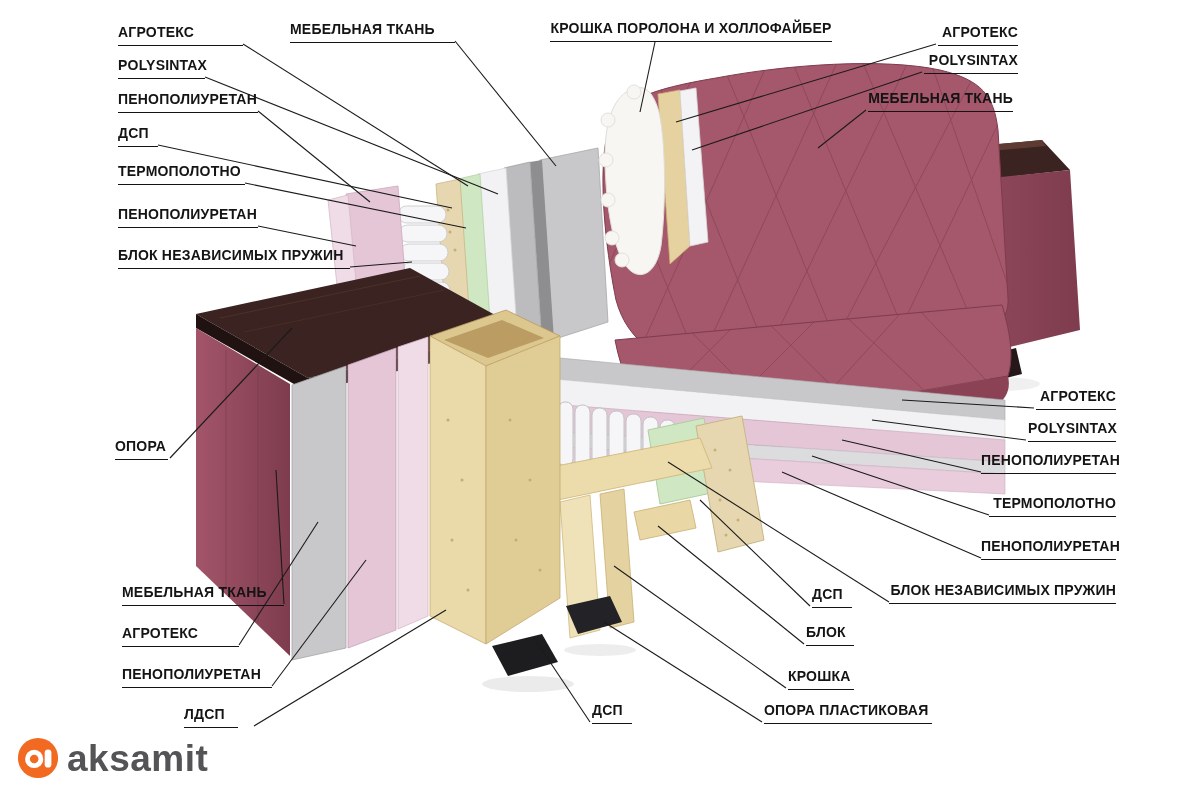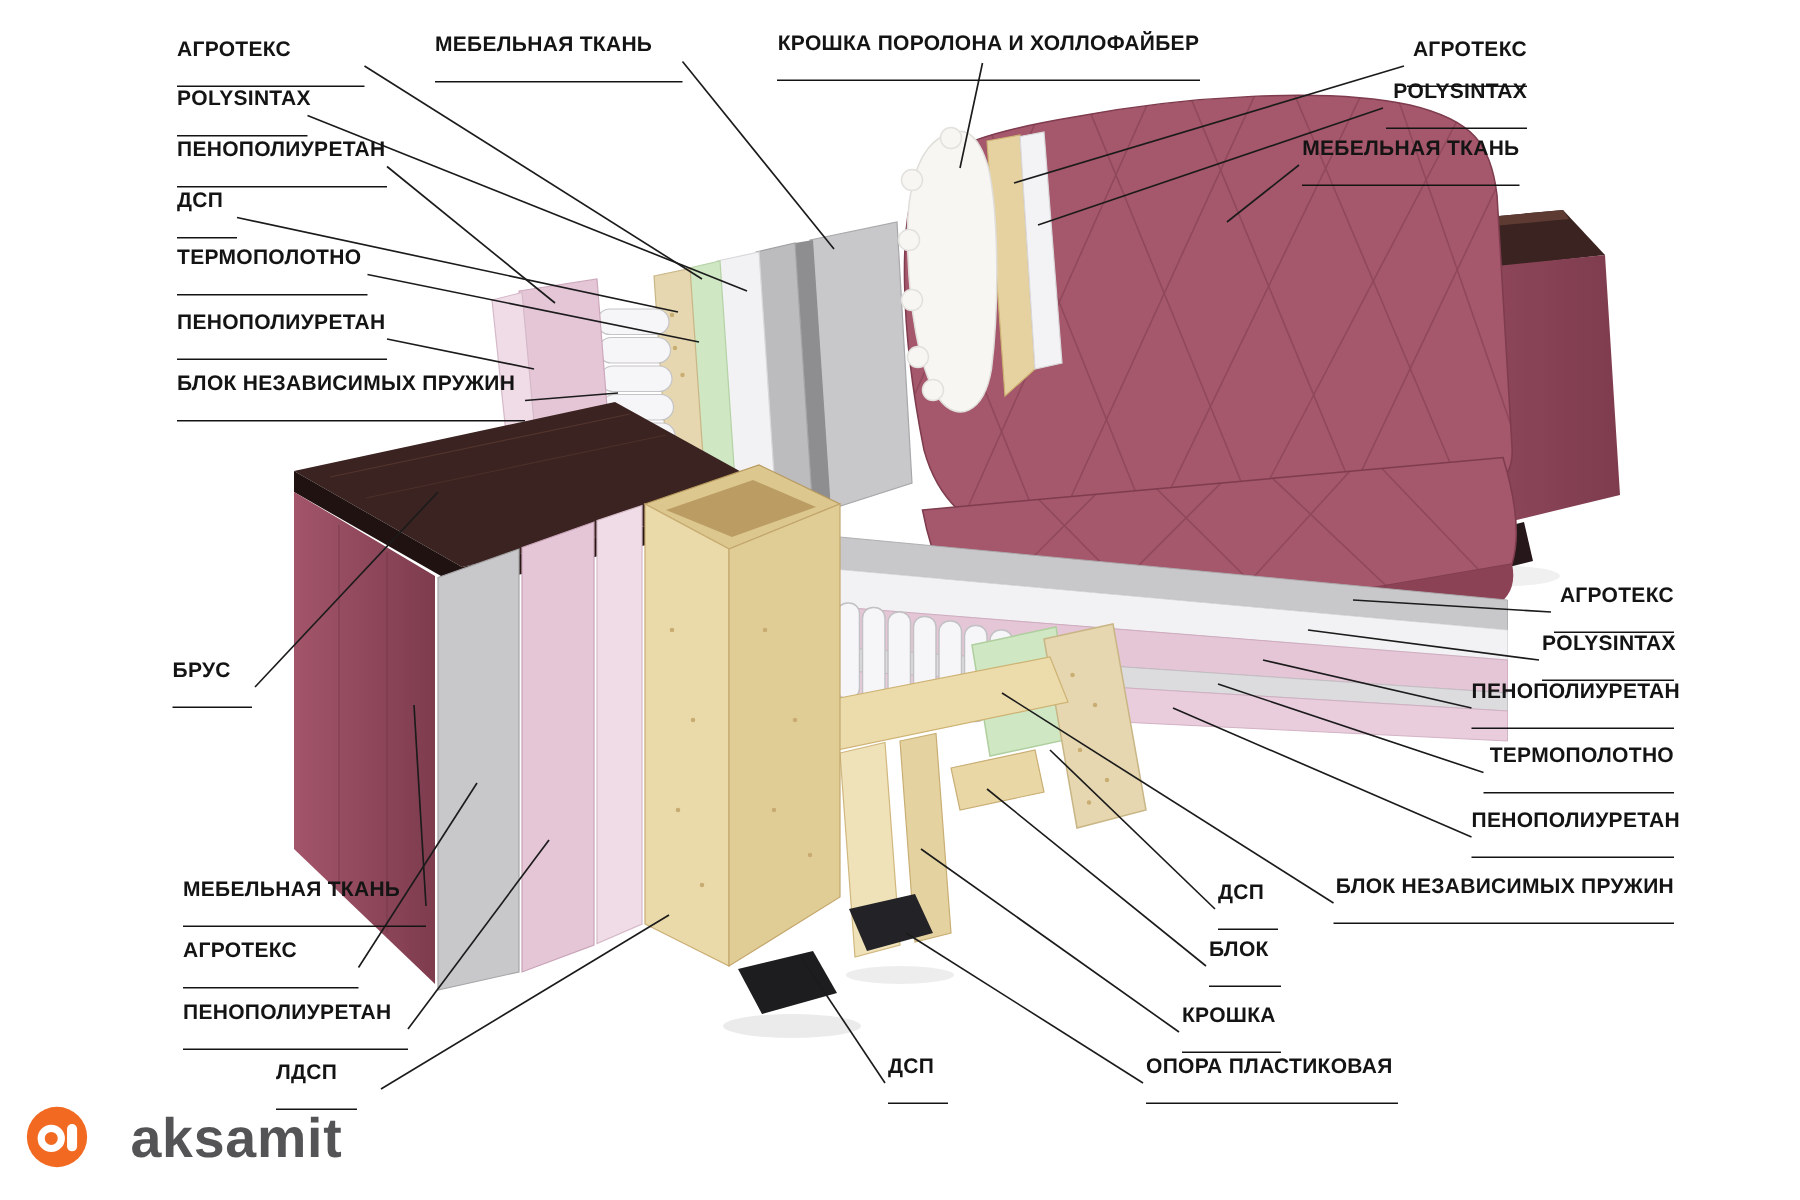--- a/index.html
+++ b/index.html
@@ -6,33 +6,33 @@
   body{
     width:1200px;height:800px;position:relative;overflow:hidden;
     background:#ffffff;font-family:"Liberation Sans",sans-serif;
   }
   svg{position:absolute;left:0;top:0;}
   .label{
     position:absolute;
     font:700 14px/1.25 "Liberation Sans",sans-serif;
     color:#141414;
     border-bottom:1.6px solid #141414;
-    padding-bottom:15px;
+    padding-bottom:3px;
     white-space:nowrap;
     letter-spacing:.2px;
   }
   .label.ra{text-align:right;}
-  .label.ca{text-align:center;}
+  .label.ca{text-align:center;margin-left:32px;}
   .logo{
     position:absolute;left:16px;top:736px;
     display:flex;align-items:center;gap:7px;
   }
   .logo-text{
     font:700 37px/1 "Liberation Sans",sans-serif;
-    color:#545456;letter-spacing:.5px;margin-left:20px;
+    color:#545456;letter-spacing:.5px;
   }
 </style>
 </head>
 <body>
 
 <svg width="1200" height="800" viewBox="0 0 1200 800">
   <defs>
     <linearGradient id="gFab" x1="0" y1="0" x2="0" y2="1">
       <stop offset="0" stop-color="#b06378"></stop>
         <stop offset="1" stop-color="#94485c"></stop>
@@ -247,21 +247,21 @@
 <div class="label" style="left:118px;top:206px;width:140px">ПЕНОПОЛИУРЕТАН</div>
 <div class="label" style="left:118px;top:247px;width:232px">БЛОК НЕЗАВИСИМЫХ ПРУЖИН</div>
 
 <div class="label" style="left:290px;top:21px;width:165px">МЕБЕЛЬНАЯ ТКАНЬ</div>
 <div class="label ca" style="left:518px;top:20px;width:282px">КРОШКА ПОРОЛОНА И ХОЛЛОФАЙБЕР</div>
 
 <div class="label ra" style="left:938px;top:24px;width:80px">АГРОТЕКС</div>
 <div class="label ra" style="left:924px;top:52px;width:94px">POLYSINTAX</div>
 <div class="label ra" style="left:868px;top:90px;width:145px">МЕБЕЛЬНАЯ ТКАНЬ</div>
 
-<div class="label" style="left:115px;top:438px;width:53px">БРУС</div>
+<div class="label" style="left:115px;top:438px;width:53px">ОПОРА</div>
 
 <div class="label ra" style="left:1036px;top:388px;width:80px">АГРОТЕКС</div>
 <div class="label ra" style="left:1028px;top:420px;width:88px">POLYSINTAX</div>
 <div class="label ra" style="left:981px;top:452px;width:135px">ПЕНОПОЛИУРЕТАН</div>
 <div class="label ra" style="left:989px;top:495px;width:127px">ТЕРМОПОЛОТНО</div>
 <div class="label ra" style="left:981px;top:538px;width:135px">ПЕНОПОЛИУРЕТАН</div>
 <div class="label ra" style="left:889px;top:582px;width:227px">БЛОК НЕЗАВИСИМЫХ ПРУЖИН</div>
 
 <div class="label" style="left:122px;top:584px;width:162px">МЕБЕЛЬНАЯ ТКАНЬ</div>
 <div class="label" style="left:122px;top:625px;width:117px">АГРОТЕКС</div>

